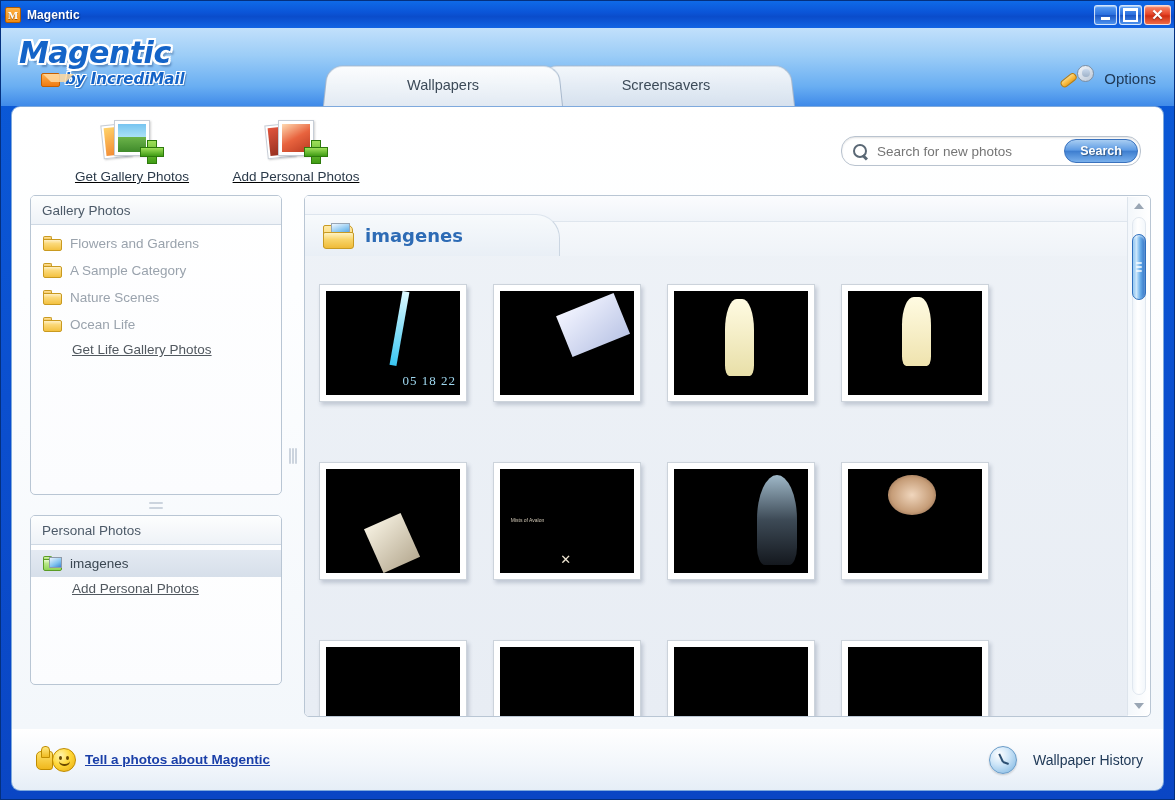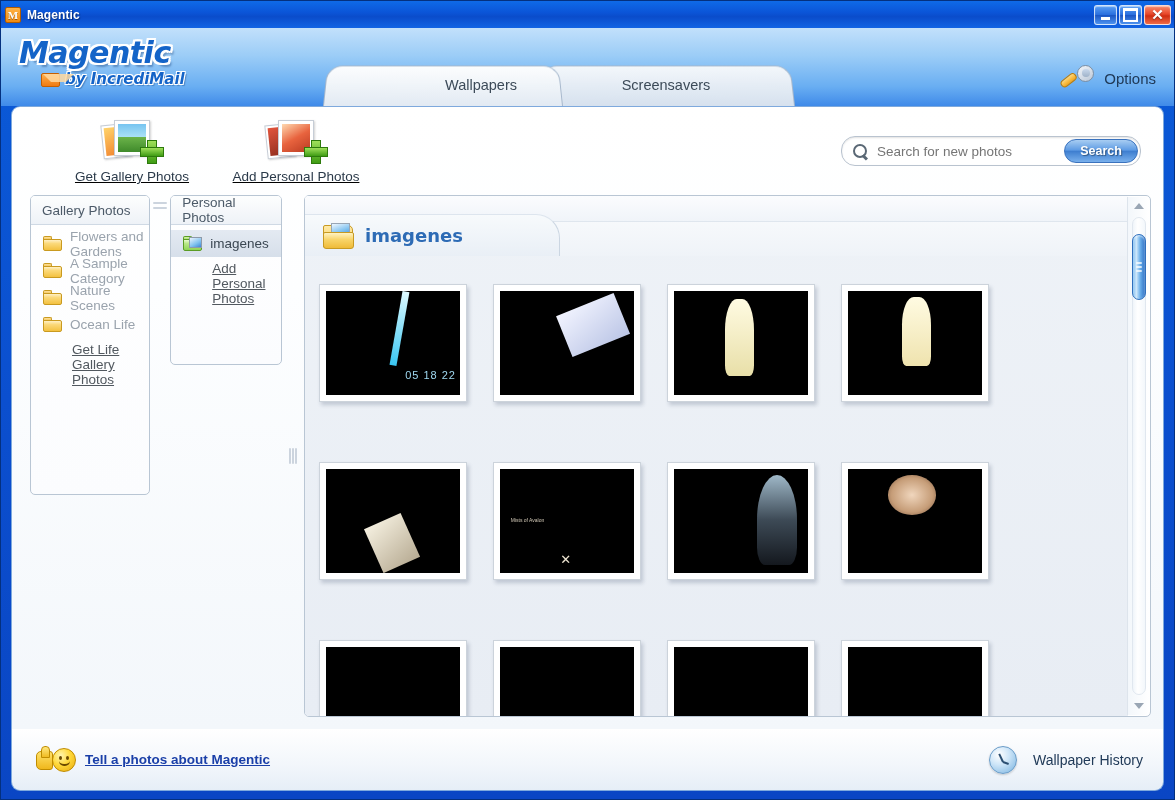--- a/index.html
+++ b/index.html
@@ -126,21 +126,21 @@
   .tab .shape {
     position: absolute; inset: 0;
     background: linear-gradient(180deg, #fcfdfe 0%, #eef3f8 55%, #e2eaf3 100%);
     border: 1px solid #a7b8cc;
     border-bottom: none;
     border-radius: 16px 16px 0 0;
     transform: perspective(40px) rotateX(2deg);
     transform-origin: bottom;
   }
   .tab .lbl { position: relative; z-index: 2; }
-  .tab.wallpapers { width: 240px; z-index: 3; justify-content: flex-end; }
+  .tab.wallpapers { width: 240px; z-index: 3; }
   .tab.screensavers { width: 258px; margin-left: -26px; z-index: 2; }
   .tab.screensavers .shape {
     background: linear-gradient(180deg, #f3f7fb 0%, #e3ebf4 55%, #d6e1ee 100%);
   }
 
   
   .options {
     position: absolute; right: 18px; top: 50px;
     display: flex; align-items: center; gap: 8px;
     transform: translateY(-50%);
@@ -246,21 +246,21 @@
     border: 1px solid #3a72bd;
     color: #fff; font-size: 12.5px; font-weight: bold;
     display: flex; align-items: center; justify-content: center;
     text-shadow: 1px 1px 1px rgba(0,0,0,.4);
     cursor: default;
   }
 
   
   .body-row { flex: 1 1 auto; display: flex; padding: 0 12px 12px 18px; gap: 0; min-height: 0; }
 
-  .sidebar { width: 252px; flex: 0 0 252px; display: flex; }
+  .sidebar { width: 252px; flex: 0 0 252px; display: flex; flex-direction: column; }
 
   .lb {
     background: linear-gradient(180deg, #ffffff 0%, #fbfcfe 100%);
     border: 1px solid #b9c6d4;
     border-radius: 5px;
     overflow: hidden;
     display: flex; flex-direction: column;
   }
   .lb-head {
     height: 29px; flex: 0 0 29px;
@@ -410,22 +410,22 @@
 
   
   .art-space   { background:
       radial-gradient(ellipse 70% 45% at 35% 70%, #6fe9ff 0%, #1d9fd6 40%, #05294a 75%, #000 100%),
       #000; }
   .art-space::after {
     content:""; position:absolute; left:52%; top:0; width:7px; height:72%;
     background: linear-gradient(180deg,#dffaff,#39c6f2); transform: rotate(10deg);
   }
   .art-space .ts {
-    position:absolute; right:4px; bottom:14px; font-size:11px; color:#9fd8f0;
-    font-family:Liberation Sans, sans-serif; letter-spacing:1px; z-index:4;
+    position:absolute; right:4px; bottom:6px; font-size:13px; color:#9fd8f0;
+    font-family:Liberation Serif, serif; letter-spacing:1px; z-index:4;
   }
   .art-sleep  { background:
       linear-gradient(150deg, #8c9dc4 0%, #6d7fae 30%, #e8a46a 62%, #c97a3e 80%, #3a2a22 100%); }
   .art-sleep::after {
     content:""; position:absolute; right:8%; top:12%; width:46%; height:42%;
     background: linear-gradient(160deg,#f2f4ff,#bcc6e6); transform: rotate(-22deg);
   }
   .art-surf1  { background: linear-gradient(180deg, #1b3d5e 0%, #4d7a3e 28%, #9c8a4e 60%, #cdbb8e 100%); }
   .art-surf1::after {
     content:""; position:absolute; left:38%; top:8%; width:22%; height:74%;

